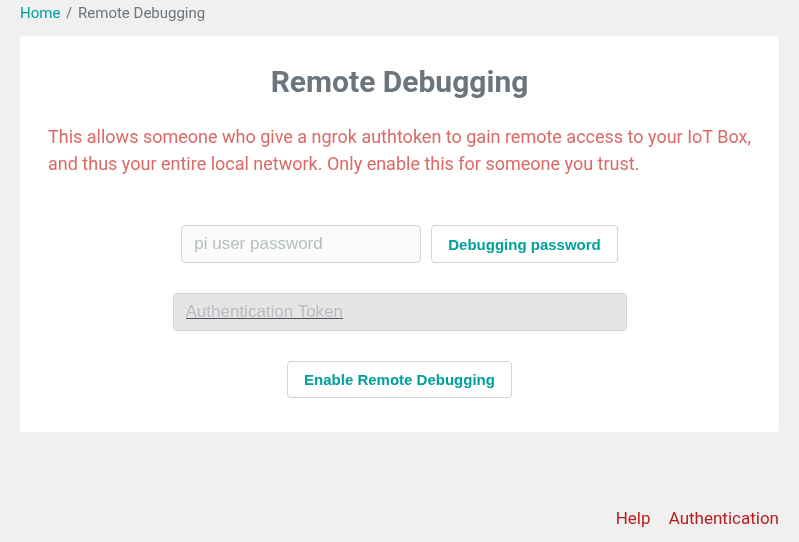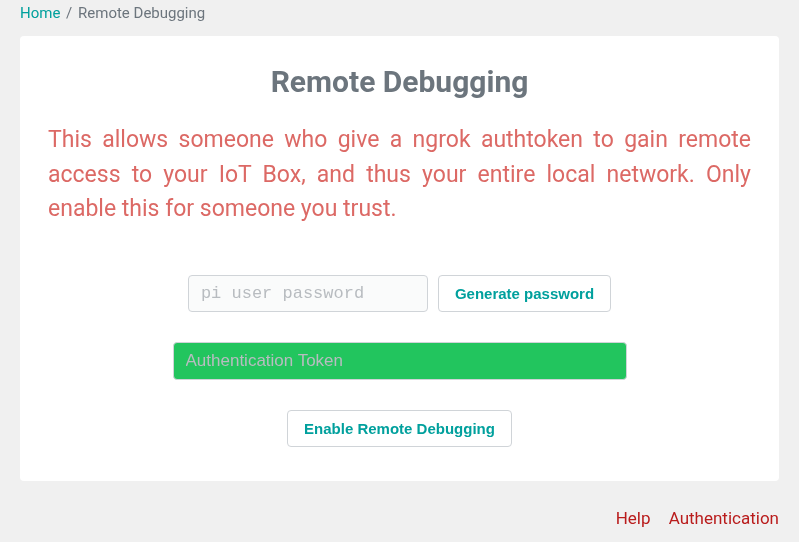--- a/index.html
+++ b/index.html
@@ -38,21 +38,21 @@
     }
     .page-title {
       text-align: center;
       color: #6c757d;
       font-size: 30px;
       font-weight: 700;
       margin-bottom: 24px;
     }
     .warning {
       color: #dc6965;
-      font-size: 23px;
+      font-size: 18px;
       line-height: 1.5;
       text-align: justify;
       margin-bottom: 48px;
     }
     .form-center {
       display: flex;
       flex-direction: column;
       align-items: center;
       gap: 30px;
     }
@@ -70,25 +70,25 @@
       color: #495057;
       background: #fafbfb;
       outline: none;
     }
     input[type="text"]::placeholder,
     input[type="password"]::placeholder {
       color: #b8bcc0;
     }
     input.password-input {
       width: 240px;
-      font-family: Liberation Mono, monospace;
     }
     input.token-input {
       width: 454px;
-      background: #22c55e;
+      background: #e5e5e5;
+      text-decoration: underline;
     }
     .btn {
       font-size: 15px;
       font-weight: 600;
       color: #00a09d;
       background: #ffffff;
       border: 1px solid #d0d4d8;
       border-radius: 4px;
       padding: 9px 16px;
       cursor: pointer;
@@ -116,21 +116,21 @@
 </div>
 
 <div class="card">
   <h1 class="page-title">Remote Debugging</h1>
 
   <p class="warning">This allows someone who give a ngrok authtoken to gain remote access to your IoT Box, and thus your entire local network. Only enable this for someone you trust.</p>
 
   <div class="form-center">
     <div class="row">
       <input type="password" class="password-input" placeholder="pi user password" style="">
-      <button class="btn">Generate password</button>
+      <button class="btn">Debugging password</button>
     </div>
 
     <div class="row">
       <input type="text" class="token-input" placeholder="Authentication Token" style="">
     </div>
 
     <div class="row">
       <button class="btn">Enable Remote Debugging</button>
     </div>
   </div>

